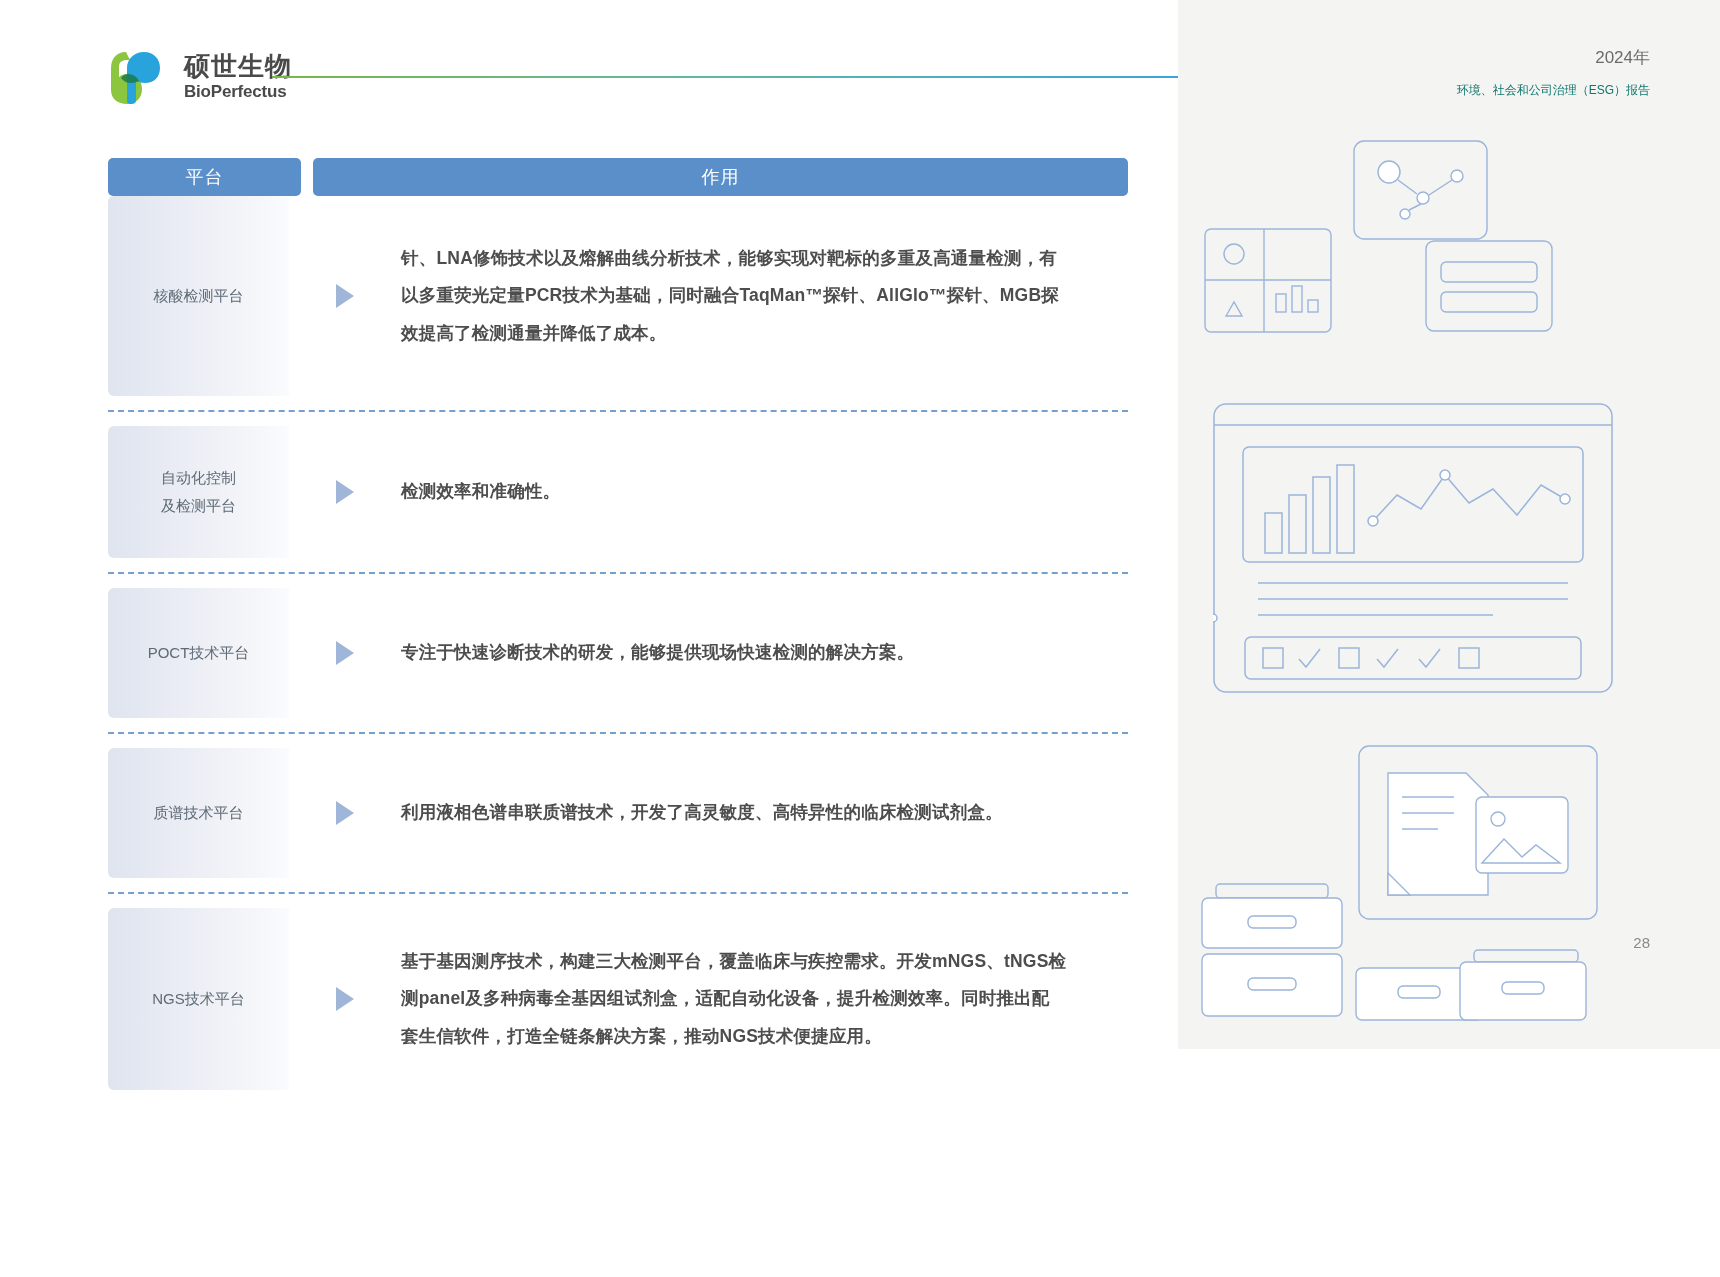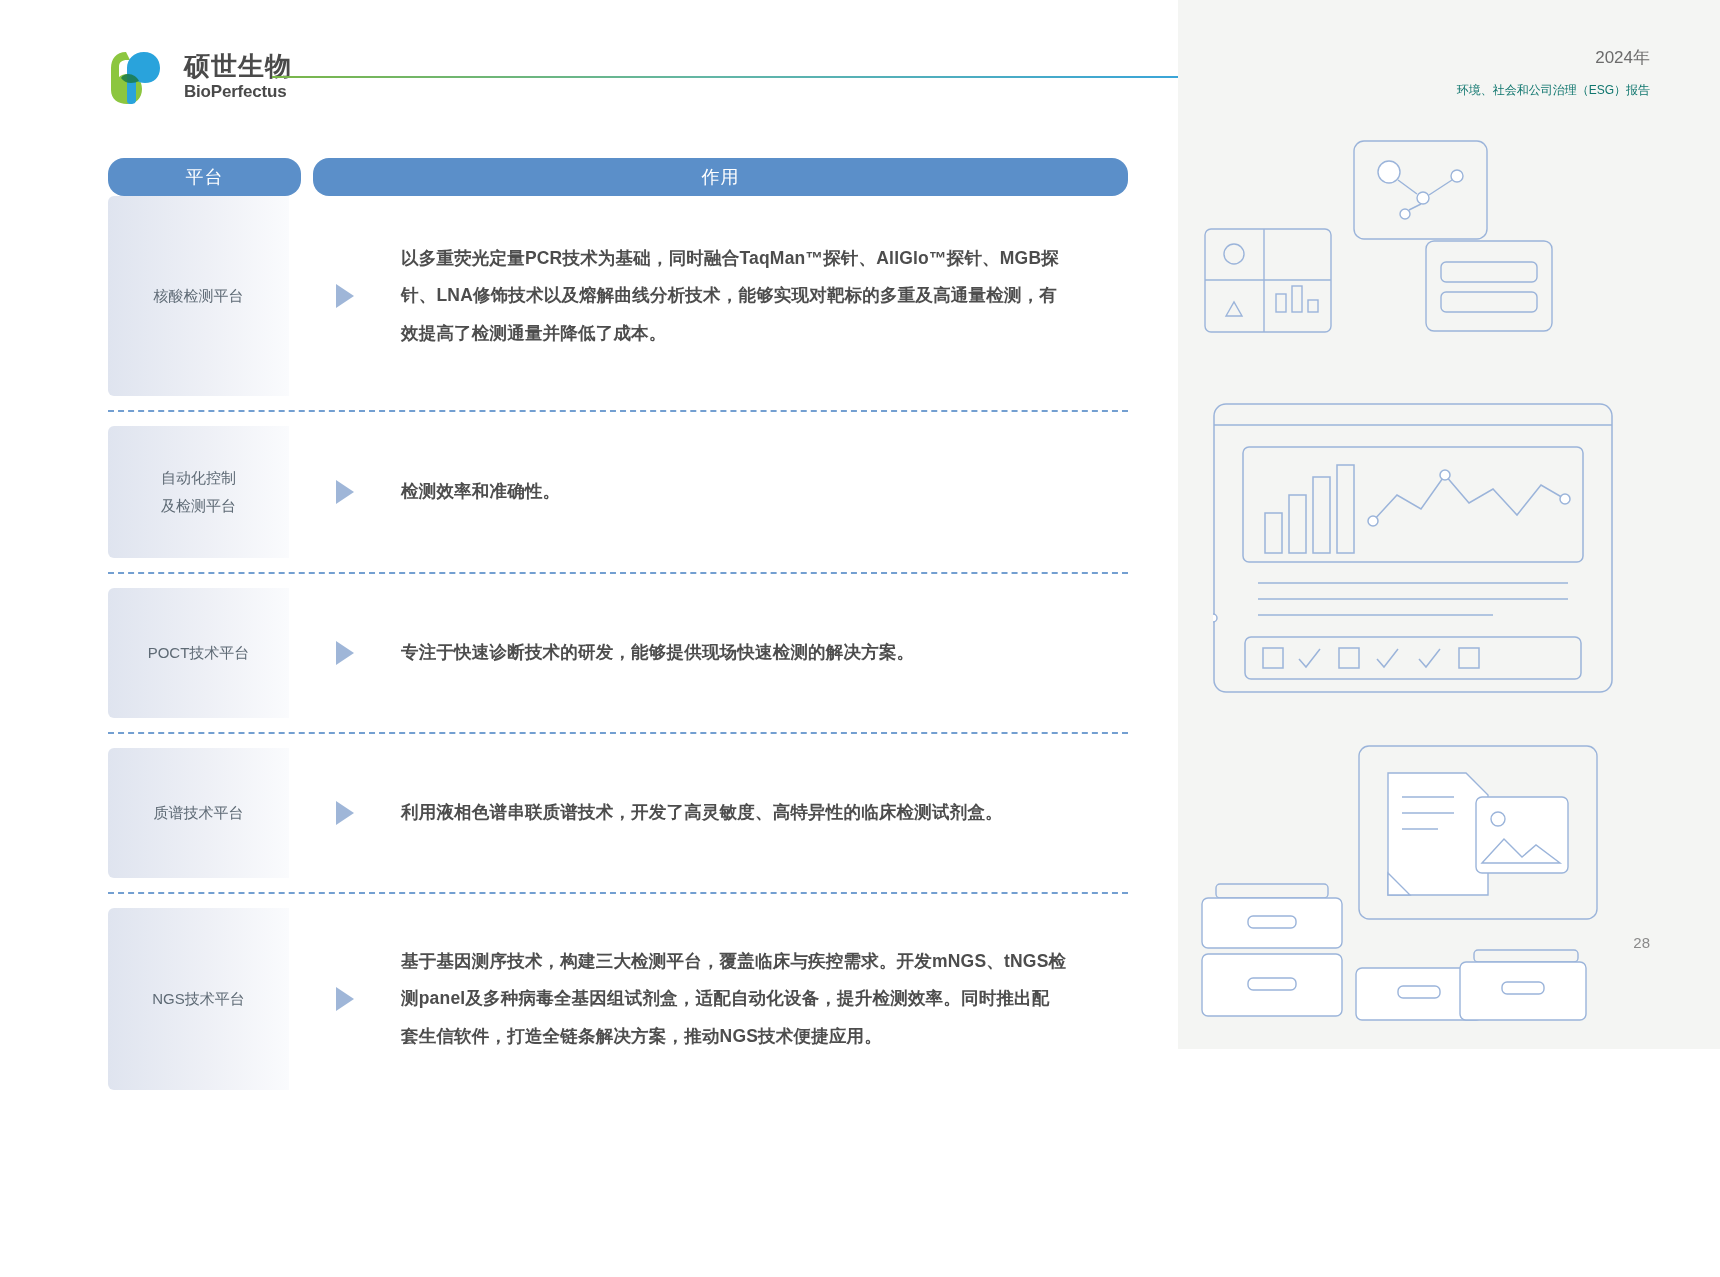--- a/index.html
+++ b/index.html
@@ -42,21 +42,21 @@
   .header-right {
     position: absolute; right: 70px; top: 44px; text-align: right;
   }
   .hdr-year { font-size: 17px; color: #6b6b6b; line-height: 1.6; }
   .hdr-title { font-size: 12px; color: #0f766e; line-height: 1.9; margin-top: 8px; margin-left: 48px; }
 
   
   .tbl { position: absolute; left: 108px; top: 158px; width: 1020px; }
   .tbl-head { display: flex; gap: 12px; }
   .th {
-    background: #5b8fc9; color: #ffffff; border-radius: 16px;
+    background: #5b8fc9; color: #ffffff; border-radius: 5px;
     height: 38px; display: flex; align-items: center; justify-content: center;
     font-size: 18px; letter-spacing: 1px;
   }
   .th-platform { width: 193px; flex: none; }
   .th-role { flex: 1; }
 
   .row { position: relative; display: flex; align-items: stretch; }
   .row-sep {
     height: 0; border-top: 2px dashed #5b8fc9; opacity: .85;
     margin: 0 0 0 0; width: 1020px;
@@ -135,22 +135,22 @@
       <div class="row r1">
         <div class="cell-platform">
           <div>
             <div>核酸检测平台</div>
           </div>
         </div>
         <div class="cell-arrow">
             <div class="tri"></div>
           </div>
         <div class="cell-role">
+          <p>针、LNA修饰技术以及熔解曲线分析技术，能够实现对靶标的多重及高通量检测，有</p>
           <p>以多重荧光定量PCR技术为基础，同时融合TaqMan™探针、AllGlo™探针、MGB探</p>
-          <p>针、LNA修饰技术以及熔解曲线分析技术，能够实现对靶标的多重及高通量检测，有</p>
           <p>效提高了检测通量并降低了成本。</p>
         </div>
       </div>
 
       <div class="gap-sep"></div>
       <div class="row-sep"></div>
       <div class="gap-sep"></div>
 
       <div class="row r2">
         <div class="cell-platform">

